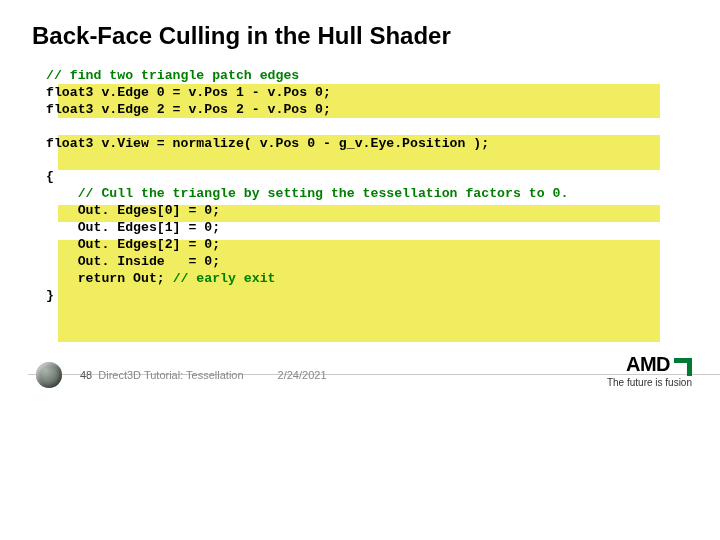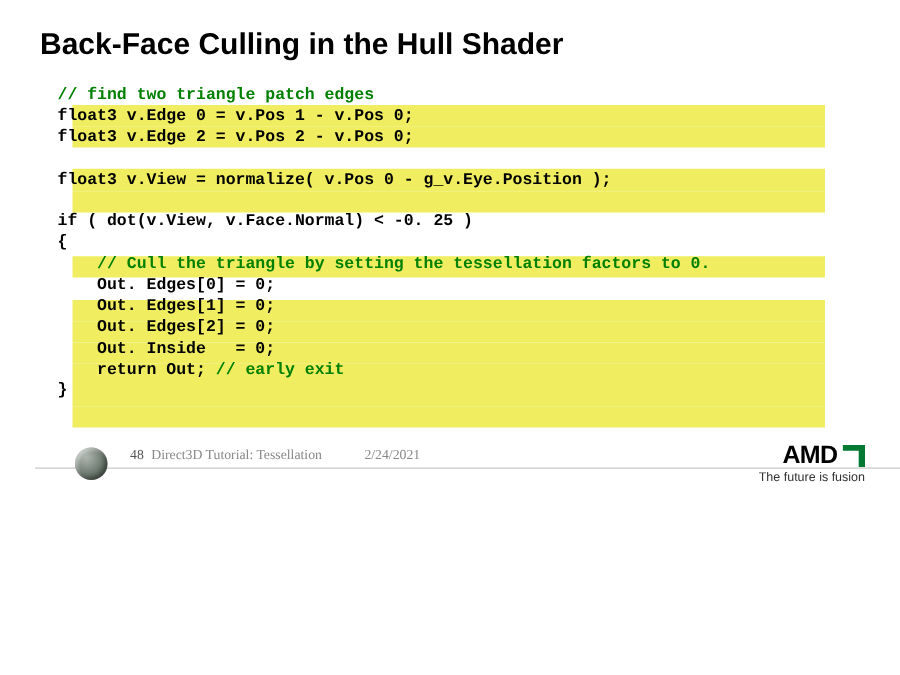--- a/index.html
+++ b/index.html
@@ -43,22 +43,22 @@
     background: #f0ee60;
     height: 17px;
     z-index: 1;
   }
   .hl-top { left: 30px; right: 32px; }
   .footer {
     position: absolute;
     left: 0; right: 0; bottom: 14px;
     height: 34px;
     display: flex;
-    padding-left: 60px;
-    font-family: Liberation Serif, serif;
+    align-items: center;
+    padding-left: 36px;
   }
   .fusion-icon {
     width: 26px; height: 26px;
     border-radius: 50%;
     background: radial-gradient(circle at 35% 30%, #aeb5b0 0%, #6d7a70 55%, #4a554c 100%);
     box-shadow: inset -2px -2px 4px rgba(0,0,0,0.4), inset 2px 2px 3px rgba(255,255,255,0.5);
     position: relative;
     margin-right: 18px;
   }
   .fusion-line {
@@ -84,21 +84,21 @@
     margin-left: 34px;
   }
   .amd-logo {
     position: absolute;
     right: 28px;
     bottom: 18px;
     text-align: right;
   }
   .amd-mark {
     display: flex;
-    align-items: center;
+    align-items: flex-end;
     justify-content: flex-end;
     gap: 4px;
   }
   .amd-arrow {
     width: 18px; height: 18px;
     position: relative;
   }
   .amd-arrow::before {
     content: "";
     position: absolute;
@@ -148,21 +148,20 @@
     <div class="hl hl-top" style="top:223px;"></div>
     <div class="hl hl-top" style="top:240px;"></div>
     <div class="hl hl-top" style="top:257px;"></div>
 
     <div class="code-line comment">// find two triangle patch edges</div>
     <div class="code-line">float3 v.Edge 0 = v.Pos 1 - v.Pos 0;</div>
     <div class="code-line">float3 v.Edge 2 = v.Pos 2 - v.Pos 0;</div>
     <div class="code-line">&nbsp;</div>
     <div class="code-line">float3 v.View = normalize( v.Pos 0 - g_v.Eye.Position );</div>
     <div class="code-line">&nbsp;</div>
-    <div class="code-line">if ( dot(v.View, v.Face.Normal) &lt; -0. 25 )</div>
     <div class="code-line">{</div>
     <div class="code-line comment">    // Cull the triangle by setting the tessellation factors to 0.</div>
     <div class="code-line">    Out. Edges[0] = 0;</div>
     <div class="code-line">    Out. Edges[1] = 0;</div>
     <div class="code-line">    Out. Edges[2] = 0;</div>
     <div class="code-line">    Out. Inside   = 0;</div>
     <div class="code-line"><span>    return Out; </span><span class="comment">// early exit</span></div>
     <div class="code-line">}</div>
   </div>
 

